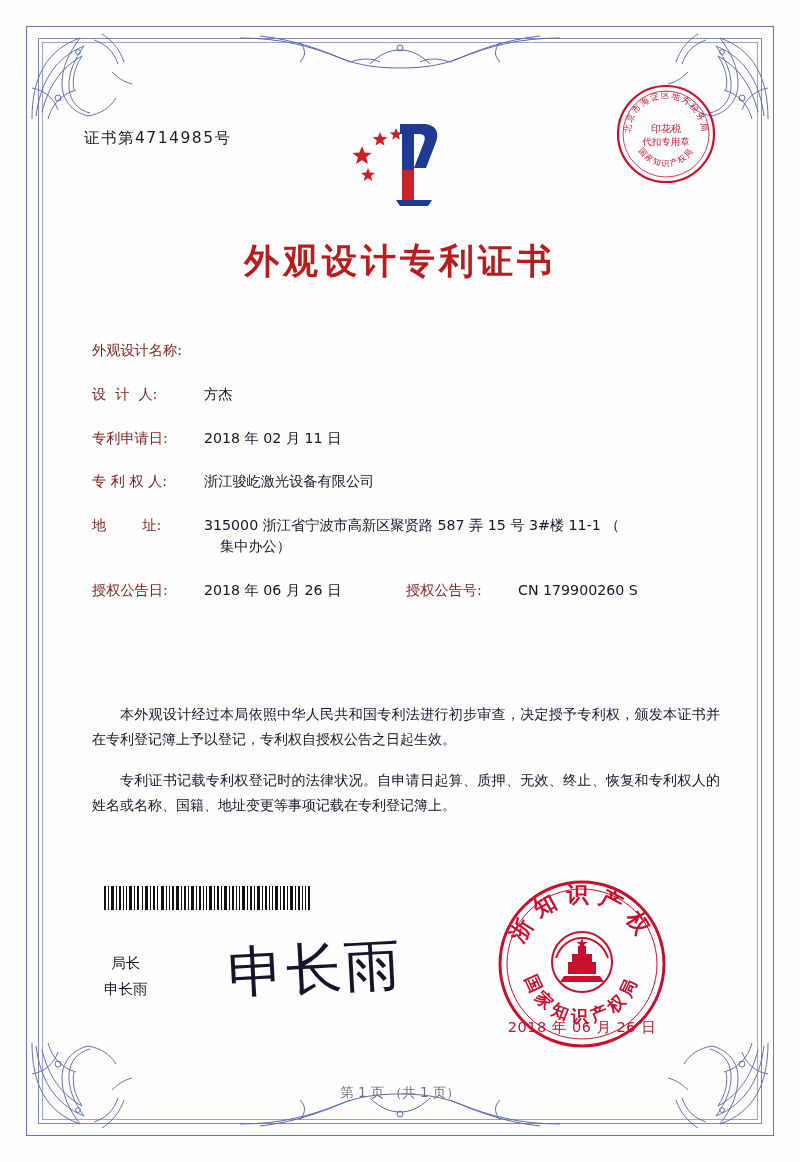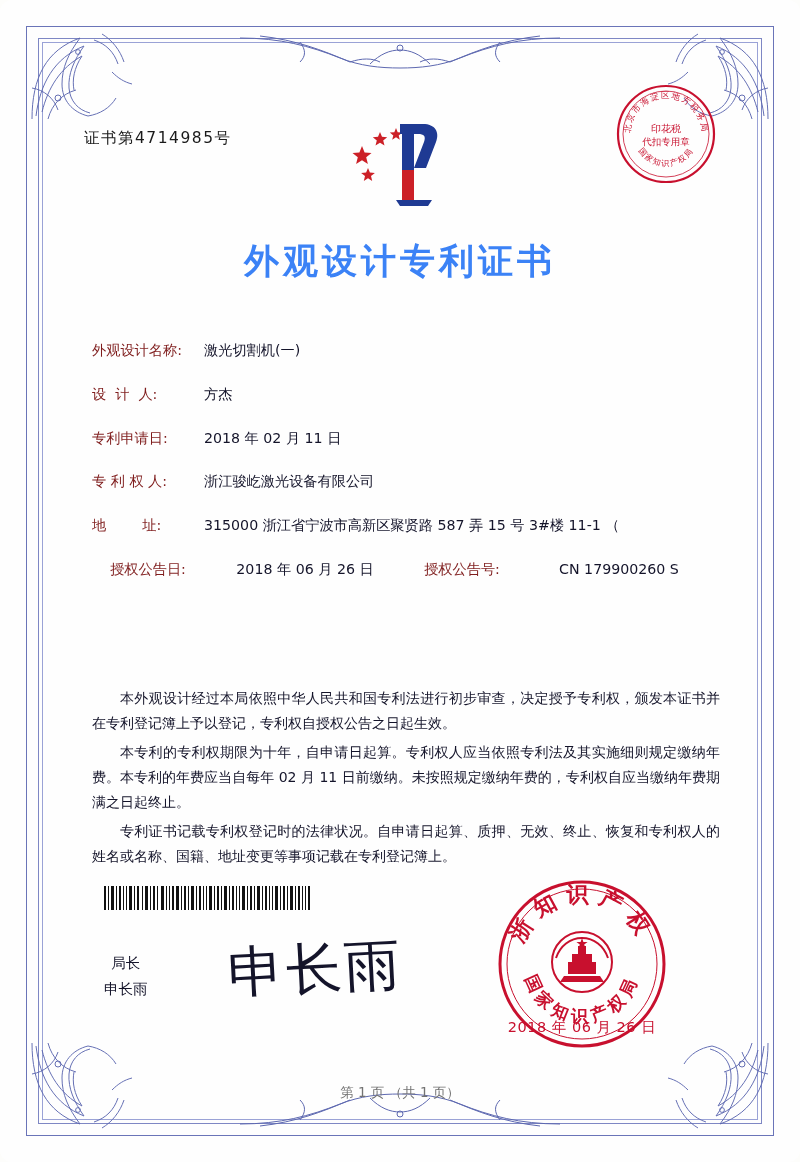--- a/index.html
+++ b/index.html
@@ -93,21 +93,21 @@
 
   
   .title {
     position: absolute;
     left: 0; right: 0;
     top: 238px;
     text-align: center;
     font-size: 35px;
     font-weight: bold;
     letter-spacing: 4px;
-    color: #3b82f6;
+    color: #b91c1c;
     font-family: "DejaVu Sans", sans-serif;
   }
 
   
   .fields {
     position: absolute;
     left: 92px;
     right: 80px;
     top: 340px;
     font-size: 14.2px;
@@ -127,39 +127,39 @@
     color: #7f1d1d;
   }
   .field-value {
     flex: 1 1 auto;
     color: #14142a;
   }
   .field-value .line2 {
     display: block;
     margin-left: 16px;
   }
-  .row-split { display: flex; text-align: center; }
+  .row-split { display: flex; }
   .row-split .half { flex: 1 1 50%; display: flex; }
   .row-split .half .field-label { width: 112px; flex: 0 0 112px; }
   .row-split .half2 .field-label { width: 112px; flex: 0 0 112px; }
 
   
   .paragraphs {
     position: absolute;
     left: 92px;
     right: 80px;
     top: 686px;
     font-size: 14px;
     line-height: 25px;
     color: #14142a;
     font-family: "DejaVu Sans", sans-serif;
     text-align: justify;
   }
   .paragraphs p {
-    margin: 0 0 4px 0;
+    margin: 16px 0 4px 0;
     text-indent: 28px;
   }
 
   
   .barcode {
     position: absolute;
     left: 104px;
     top: 886px;
     width: 206px;
     height: 24px;
@@ -349,21 +349,20 @@
       <text x="52" y="63" font-size="9.5" fill="#c8102e" text-anchor="middle" font-family="DejaVu Sans, sans-serif">代扣专用章</text>
     </svg>
   </div>
 
   <div class="title">外观设计专利证书</div>
 
   <div class="fields">
 
     <div class="field-row">
       <span class="field-label">外观设计名称:</span>
-      <span class="field-value">激光切割机(一)</span>
     </div>
 
     <div class="field-row">
       <span class="field-label">设  计  人:</span>
       <span class="field-value">方杰</span>
     </div>
 
 
     <div class="field-row">
       <span class="field-label">专利申请日:</span>
@@ -372,39 +371,39 @@
 
     <div class="field-row">
       <span class="field-label">专 利 权 人:</span>
       <span class="field-value">浙江骏屹激光设备有限公司</span>
     </div>
 
     <div class="field-row">
       <span class="field-label">地        址:</span>
       <span class="field-value">
         <span>315000 浙江省宁波市高新区聚贤路 587 弄 15 号 3#楼 11-1 （</span>
+        <span class="line2">集中办公）</span>
       </span>
     </div>
 
     <div class="field-row row-split">
       <span class="half">
         <span class="field-label">授权公告日:</span>
         <span class="field-value">2018 年 06 月 26 日</span>
       </span>
       <span class="half half2">
         <span class="field-label">授权公告号:</span>
         <span class="field-value">CN 179900260 S</span>
       </span>
     </div>
 
   </div>
 
   <div class="paragraphs">
     <p>本外观设计经过本局依照中华人民共和国专利法进行初步审查，决定授予专利权，颁发本证书并在专利登记簿上予以登记，专利权自授权公告之日起生效。</p>
-    <p>本专利的专利权期限为十年，自申请日起算。专利权人应当依照专利法及其实施细则规定缴纳年费。本专利的年费应当自每年 02 月 11 日前缴纳。未按照规定缴纳年费的，专利权自应当缴纳年费期满之日起终止。</p>
     <p>专利证书记载专利权登记时的法律状况。自申请日起算、质押、无效、终止、恢复和专利权人的姓名或名称、国籍、地址变更等事项记载在专利登记簿上。</p>
   </div>
 
   <div class="barcode">
     <svg viewBox="0 0 206 24" width="206" height="24" preserveAspectRatio="none">
       <g fill="#111">
         <rect x="0" y="0" width="2" height="24"></rect>
           <rect x="4" y="0" width="1" height="24"></rect>
         <rect x="7" y="0" width="3" height="24"></rect>
           <rect x="12" y="0" width="1" height="24"></rect>

